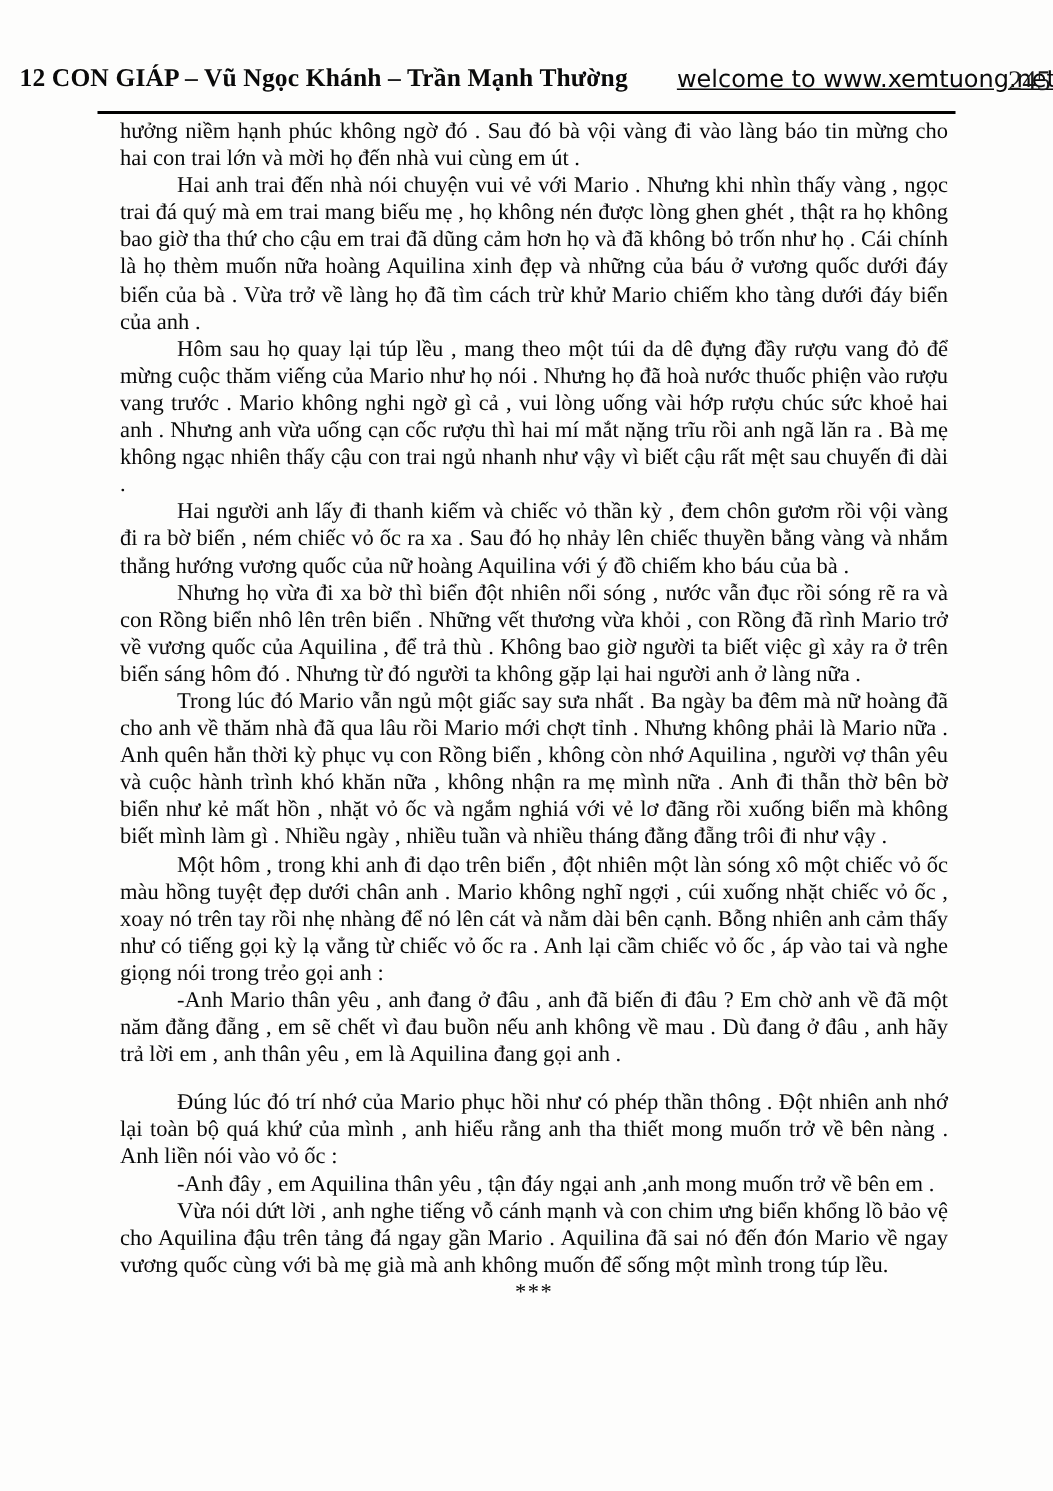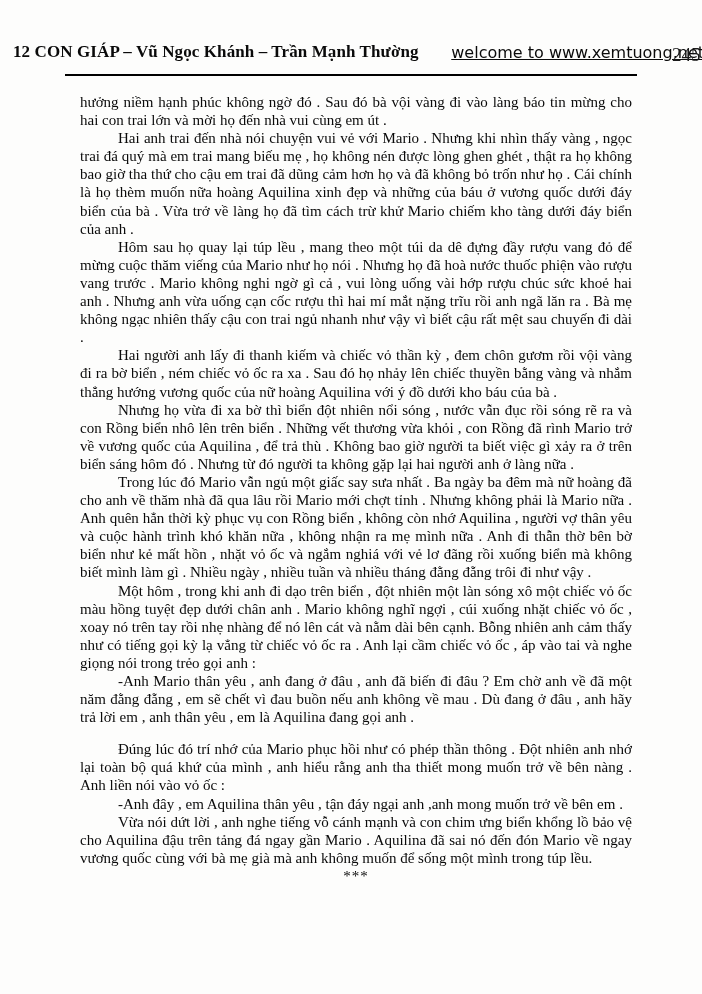--- a/index.html
+++ b/index.html
@@ -49,21 +49,21 @@
     position: absolute;
     left: 65px;
     top: 74px;
     width: 572px;
     height: 2px;
     background: #000;
   }
   .body-text {
     position: absolute;
     left: 80px;
-    top: 93px;
+    top: 79px;
     width: 552px;
     font-size: 15px;
     line-height: 18.1px;
     text-align: justify;
   }
   .body-text p {
     margin: 0;
     padding: 0;
     text-indent: 38px;
   }
@@ -89,21 +89,21 @@
   <a class="header-link" href="#">welcome to www.xemtuong.net</a>
 
   <div class="page-number">245</div>
 
   <div class="header-rule"></div>
 
   <div class="body-text">
     <p class="noindent">hưởng niềm hạnh phúc không ngờ đó . Sau đó bà vội vàng đi vào làng báo tin mừng cho hai con trai lớn và mời họ đến nhà vui cùng em út .</p>
     <p>Hai anh trai đến nhà nói chuyện vui vẻ với Mario . Nhưng khi nhìn thấy vàng , ngọc trai đá quý mà em trai mang biếu mẹ , họ không nén được lòng ghen ghét , thật ra họ không bao giờ tha thứ cho cậu em trai đã dũng cảm hơn họ và đã không bỏ trốn như họ . Cái chính là họ thèm muốn nữa hoàng Aquilina xinh đẹp và những của báu ở vương quốc dưới đáy biển của bà . Vừa trở về làng họ đã tìm cách trừ khử Mario chiếm kho tàng dưới đáy biển của anh .</p>
     <p>Hôm sau họ quay lại túp lều , mang theo một túi da dê đựng đầy rượu vang đỏ để mừng cuộc thăm viếng của Mario như họ nói . Nhưng họ đã hoà nước thuốc phiện vào rượu vang trước . Mario không nghi ngờ gì cả , vui lòng uống vài hớp rượu chúc sức khoẻ hai anh . Nhưng anh vừa uống cạn cốc rượu thì hai mí mắt nặng trĩu rồi anh ngã lăn ra . Bà mẹ không ngạc nhiên thấy cậu con trai ngủ nhanh như vậy vì biết cậu rất mệt sau chuyến đi dài .</p>
-    <p>Hai người anh lấy đi thanh kiếm và chiếc vỏ thần kỳ , đem chôn gươm rồi vội vàng đi ra bờ biển , ném chiếc vỏ ốc ra xa . Sau đó họ nhảy lên chiếc thuyền bằng vàng và nhắm thẳng hướng vương quốc của nữ hoàng Aquilina với ý đồ dưới kho báu của bà .</p>
+    <p>Hai người anh lấy đi thanh kiếm và chiếc vỏ thần kỳ , đem chôn gươm rồi vội vàng đi ra bờ biển , ném chiếc vỏ ốc ra xa . Sau đó họ nhảy lên chiếc thuyền bằng vàng và nhắm thẳng hướng vương quốc của nữ hoàng Aquilina với ý đồ chiếm kho báu của bà .</p>
     <p>Nhưng họ vừa đi xa bờ thì biển đột nhiên nổi sóng , nước vẫn đục rồi sóng rẽ ra và con Rồng biển nhô lên trên biển . Những vết thương vừa khỏi , con Rồng đã rình Mario trở về vương quốc của Aquilina , để trả thù . Không bao giờ người ta biết việc gì xảy ra ở trên biển sáng hôm đó . Nhưng từ đó người ta không gặp lại hai người anh ở làng nữa .</p>
     <p>Trong lúc đó Mario vẫn ngủ một giấc say sưa nhất . Ba ngày ba đêm mà nữ hoàng đã cho anh về thăm nhà đã qua lâu rồi Mario mới chợt tỉnh . Nhưng không phải là Mario nữa . Anh quên hẳn thời kỳ phục vụ con Rồng biển , không còn nhớ Aquilina , người vợ thân yêu và cuộc hành trình khó khăn nữa , không nhận ra mẹ mình nữa . Anh đi thẫn thờ bên bờ biển như kẻ mất hồn , nhặt vỏ ốc và ngắm nghiá với vẻ lơ đãng rồi xuống biển  mà không biết mình làm gì . Nhiều ngày , nhiều tuần và nhiều tháng đằng đẵng trôi đi như vậy .</p>
     <p>Một hôm , trong khi anh đi dạo trên biển , đột nhiên một làn sóng xô một chiếc vỏ ốc màu hồng tuyệt đẹp dưới chân anh . Mario không nghĩ ngợi , cúi xuống nhặt chiếc vỏ ốc , xoay nó trên tay rồi nhẹ nhàng để nó lên cát và nằm dài bên cạnh. Bỗng nhiên anh cảm thấy như có tiếng gọi kỳ lạ vẳng từ chiếc vỏ ốc ra . Anh lại cầm chiếc vỏ ốc , áp vào tai và nghe giọng nói trong trẻo gọi anh :</p>
     <p>-Anh Mario thân yêu , anh đang ở đâu , anh đã biến đi đâu ? Em  chờ anh về đã một năm đằng đẵng , em sẽ chết vì đau buồn nếu anh không về mau . Dù đang ở đâu , anh hãy trả lời em , anh thân yêu , em là Aquilina đang gọi anh .</p>
     <p class="gap-before">Đúng lúc đó trí nhớ của Mario phục hồi như có phép thần thông . Đột nhiên anh nhớ lại toàn bộ quá khứ của mình , anh hiểu rằng anh tha thiết mong muốn trở về bên nàng . Anh liền nói vào vỏ ốc :</p>
     <p>-Anh đây , em Aquilina thân yêu , tận đáy ngại anh ,anh mong muốn trở về bên em .</p>
     <p>Vừa nói dứt lời , anh nghe tiếng vỗ cánh mạnh và con chim ưng biển khổng lồ bảo vệ cho Aquilina đậu trên tảng đá ngay gần Mario . Aquilina đã sai nó đến đón Mario về ngay vương quốc cùng với bà mẹ già mà anh không muốn để sống một mình trong túp  lều.</p>
     <p class="separator">***</p>
   </div>
 

